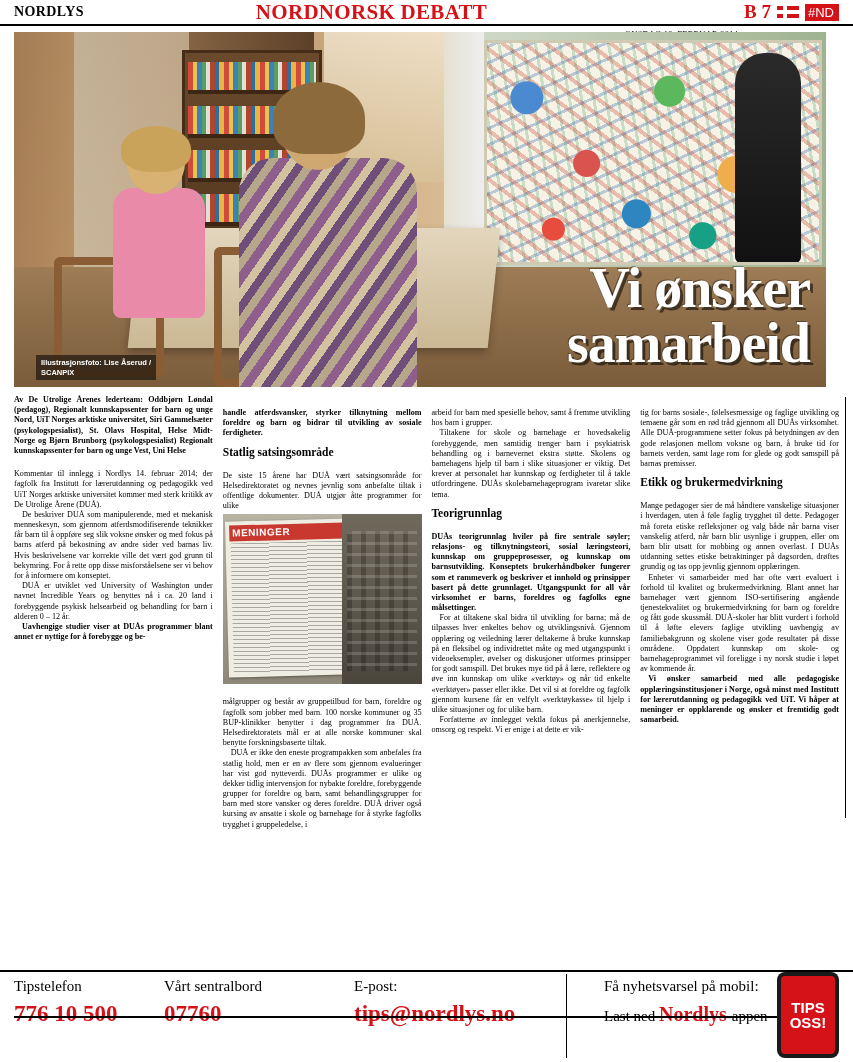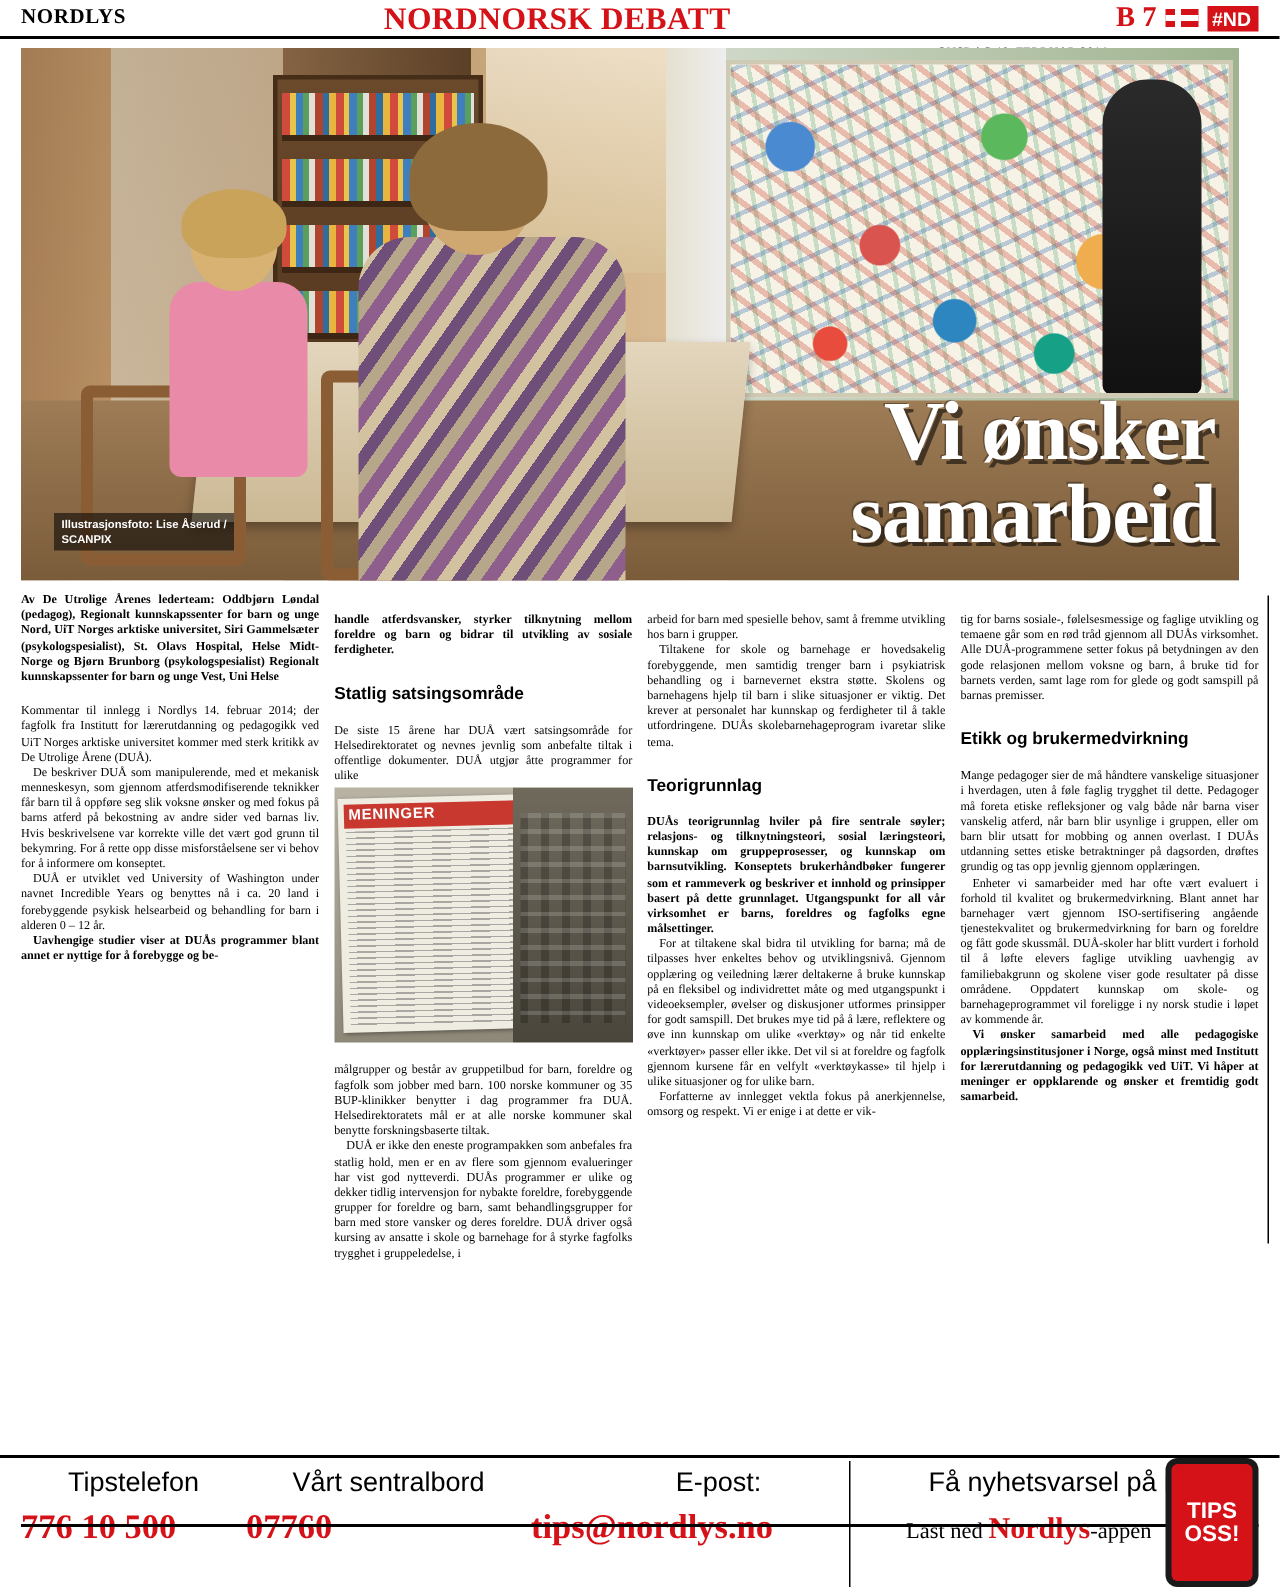--- a/index.html
+++ b/index.html
@@ -42,21 +42,21 @@
     width: 260px;
     display:flex;
     align-items:center;
     justify-content: flex-end;
     gap: 6px;
     font-size: 9px;
   }
   .masthead-date { font-size: 8.5px; letter-spacing:.2px;margin-top:44px; }
   .masthead-page { color:#d41217; font-weight:bold; font-size:19px; }
   .nd-badge {
-    background:#d41217; color:#fff; font-weight:bold; font-size:13px;
+    background:#d41217; color:#fff; font-weight:normal; font-size:13px;
     padding: 1px 5px 1px 3px; display:flex; align-items:center; gap:3px;
     font-family:"Liberation Sans", sans-serif;
   }
   .nd-flag {
     width: 22px; height: 12px; background:#d41217; position:relative; display:inline-block;
   }
   .nd-flag:after{
     content:""; position:absolute; left:0; top:0; width:22px; height:12px;
     background:
       linear-gradient(to bottom, transparent 0 4px, #fff 4px 8px, transparent 8px 12px),
@@ -196,21 +196,21 @@
     text-align: right;
     color:#fff;
     font-family:"Liberation Serif", serif;
     font-weight: bold;
     font-size: 56px;
     line-height: 0.98;
     letter-spacing: -1px;
     text-shadow: 3px 3px 0 rgba(0,0,0,.55), -1px -1px 0 rgba(0,0,0,.35);
   }
   .photo-credit {
-    position:absolute; left: 22px; bottom: 20px;
+    position:absolute; left: 22px; bottom: 7px;
     background: rgba(0,0,0,.55);
     color:#fff;
     font-family:"Liberation Sans", sans-serif;
     font-size: 7.5px;
     font-weight:bold;
     line-height: 1.25;
     padding: 3px 5px;
   }
 
   
@@ -230,24 +230,24 @@
   }
   .col { position: relative; }
   .col p { margin: 0; text-indent: 8px; }
   .col p.first { text-indent: 0; margin-top: 13px; }
   .lede {
     font-weight: bold;
     text-indent: 0 !important;
     margin-bottom: 6px !important;
   }
   .sub {
-    font-family:Liberation Sans, sans-serif;
+    font-family:Liberation Serif, serif;
     font-weight: bold;
     font-size: 11.5px;
-    margin: 18px 0 3px 0;
+    margin: 7px 0 3px 0;
     line-height: 1.05;
   }
   .bold-run { font-weight: bold; }
   .closing { font-weight: bold; }
 
   
   .inline-photo {
     width: 100%;
     height: 170px;
     margin: 3px 0 5px 0;
@@ -288,23 +288,22 @@
   .col2wrap { position: relative; }
 
   
   .footer {
     position:absolute; left:0; right:0; bottom:0; height: 92px;
     border-top: 2px solid #000;
     padding: 6px 14px 0 14px;
   }
   .footer-row1 {
     display:flex; align-items:baseline;
-    font-size: 18px;
-    font-family:Liberation Sans, sans-serif;
-    text-align:center;
+    font-size: 15px;
+    font-family:Liberation Serif, serif;
   }
   .footer-row2 {
     display:flex; align-items:baseline;
     color:#d41217;
     font-weight:bold;
     font-size: 23px;
     margin-top: 6px;
     font-family:"Liberation Serif", serif;
   }
   .f1 { width: 150px; }

